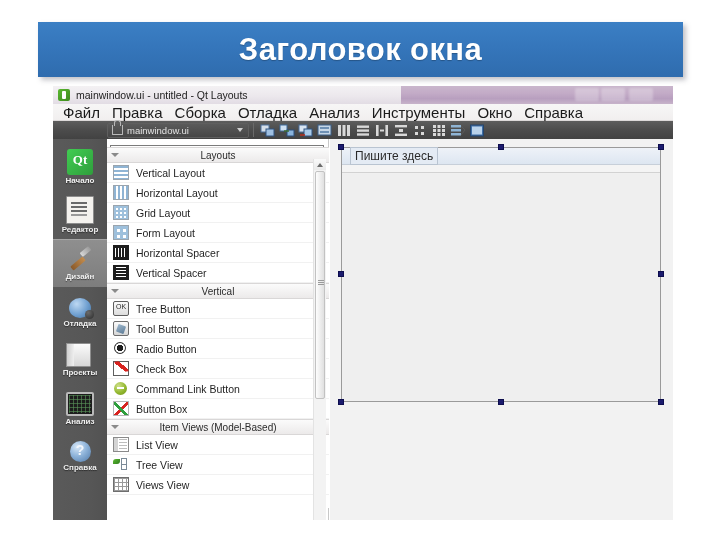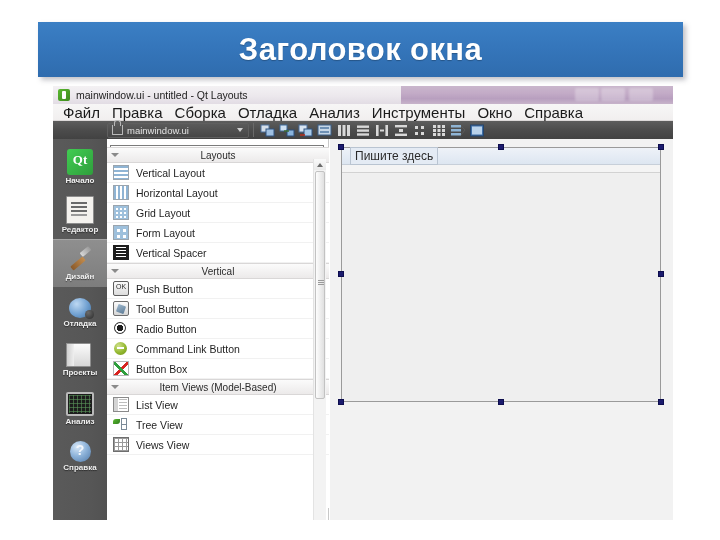--- a/index.html
+++ b/index.html
@@ -861,39 +861,47 @@
         <div class="w-item">
           <span class="w-ico wi-grid"></span>
           <span class="w-label">Grid Layout</span>
         </div>
         <div class="w-item">
           <span class="w-ico wi-form"></span>
           <span class="w-label">Form Layout</span>
         </div>
 
         <div class="w-item">
+          <span class="w-ico wi-hspacer"></span>
+          <span class="w-label">Horizontal Spacer</span>
+        </div>
+        <div class="w-item">
           <span class="w-ico wi-vspacer"></span>
           <span class="w-label">Vertical Spacer</span>
         </div>
 
         <div class="grp-header">
           <span class="tri"></span>
           <span class="grp-title">Vertical</span>
         </div>
         <div class="w-item">
           <span class="w-ico wi-push"></span>
-          <span class="w-label">Push Button</span>
+          <span class="w-label">Tree Button</span>
         </div>
         <div class="w-item">
           <span class="w-ico wi-tool"></span>
           <span class="w-label">Tool Button</span>
         </div>
         <div class="w-item">
           <span class="w-ico wi-radio"></span>
           <span class="w-label">Radio Button</span>
+        </div>
+        <div class="w-item">
+          <span class="w-ico wi-check"></span>
+          <span class="w-label">Check Box</span>
         </div>
         <div class="w-item">
           <span class="w-ico wi-cmdlink"></span>
           <span class="w-label">Command Link Button</span>
         </div>
         <div class="w-item">
           <span class="w-ico wi-btnbox"></span>
           <span class="w-label">Button Box</span>
         </div>
 

